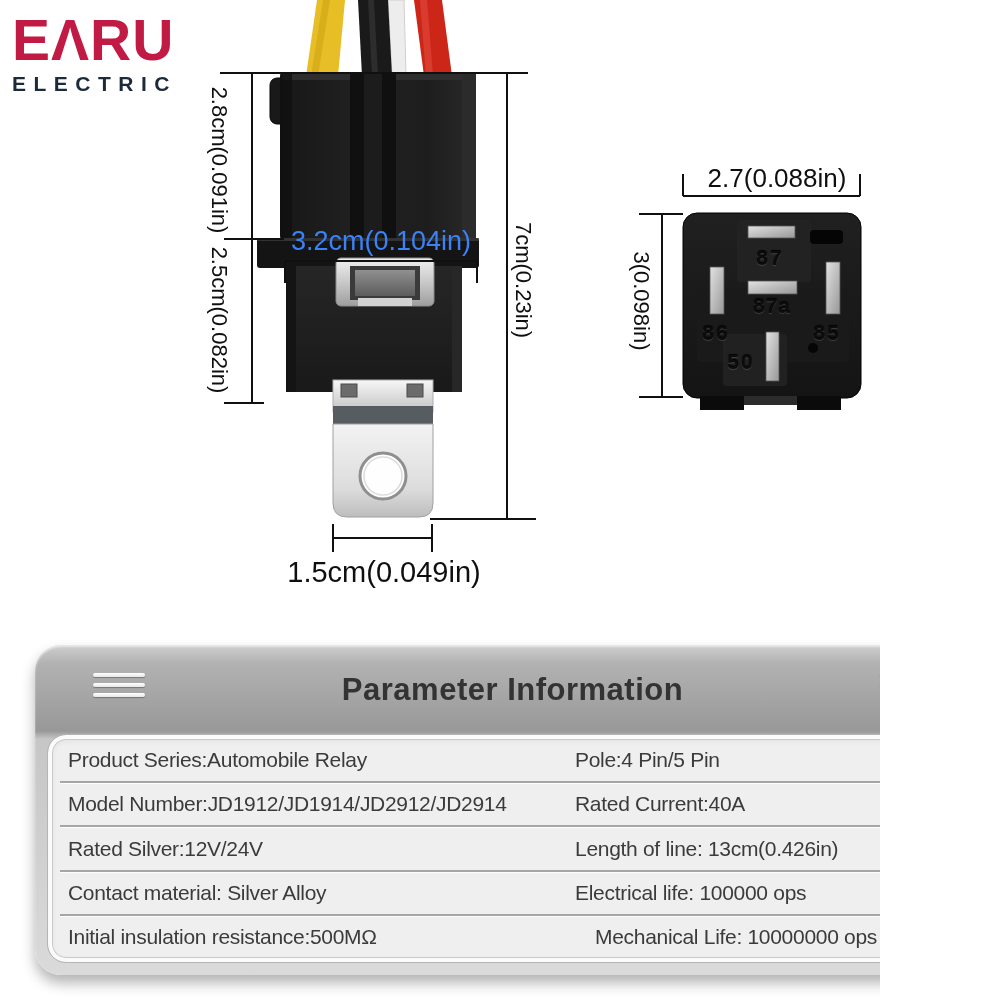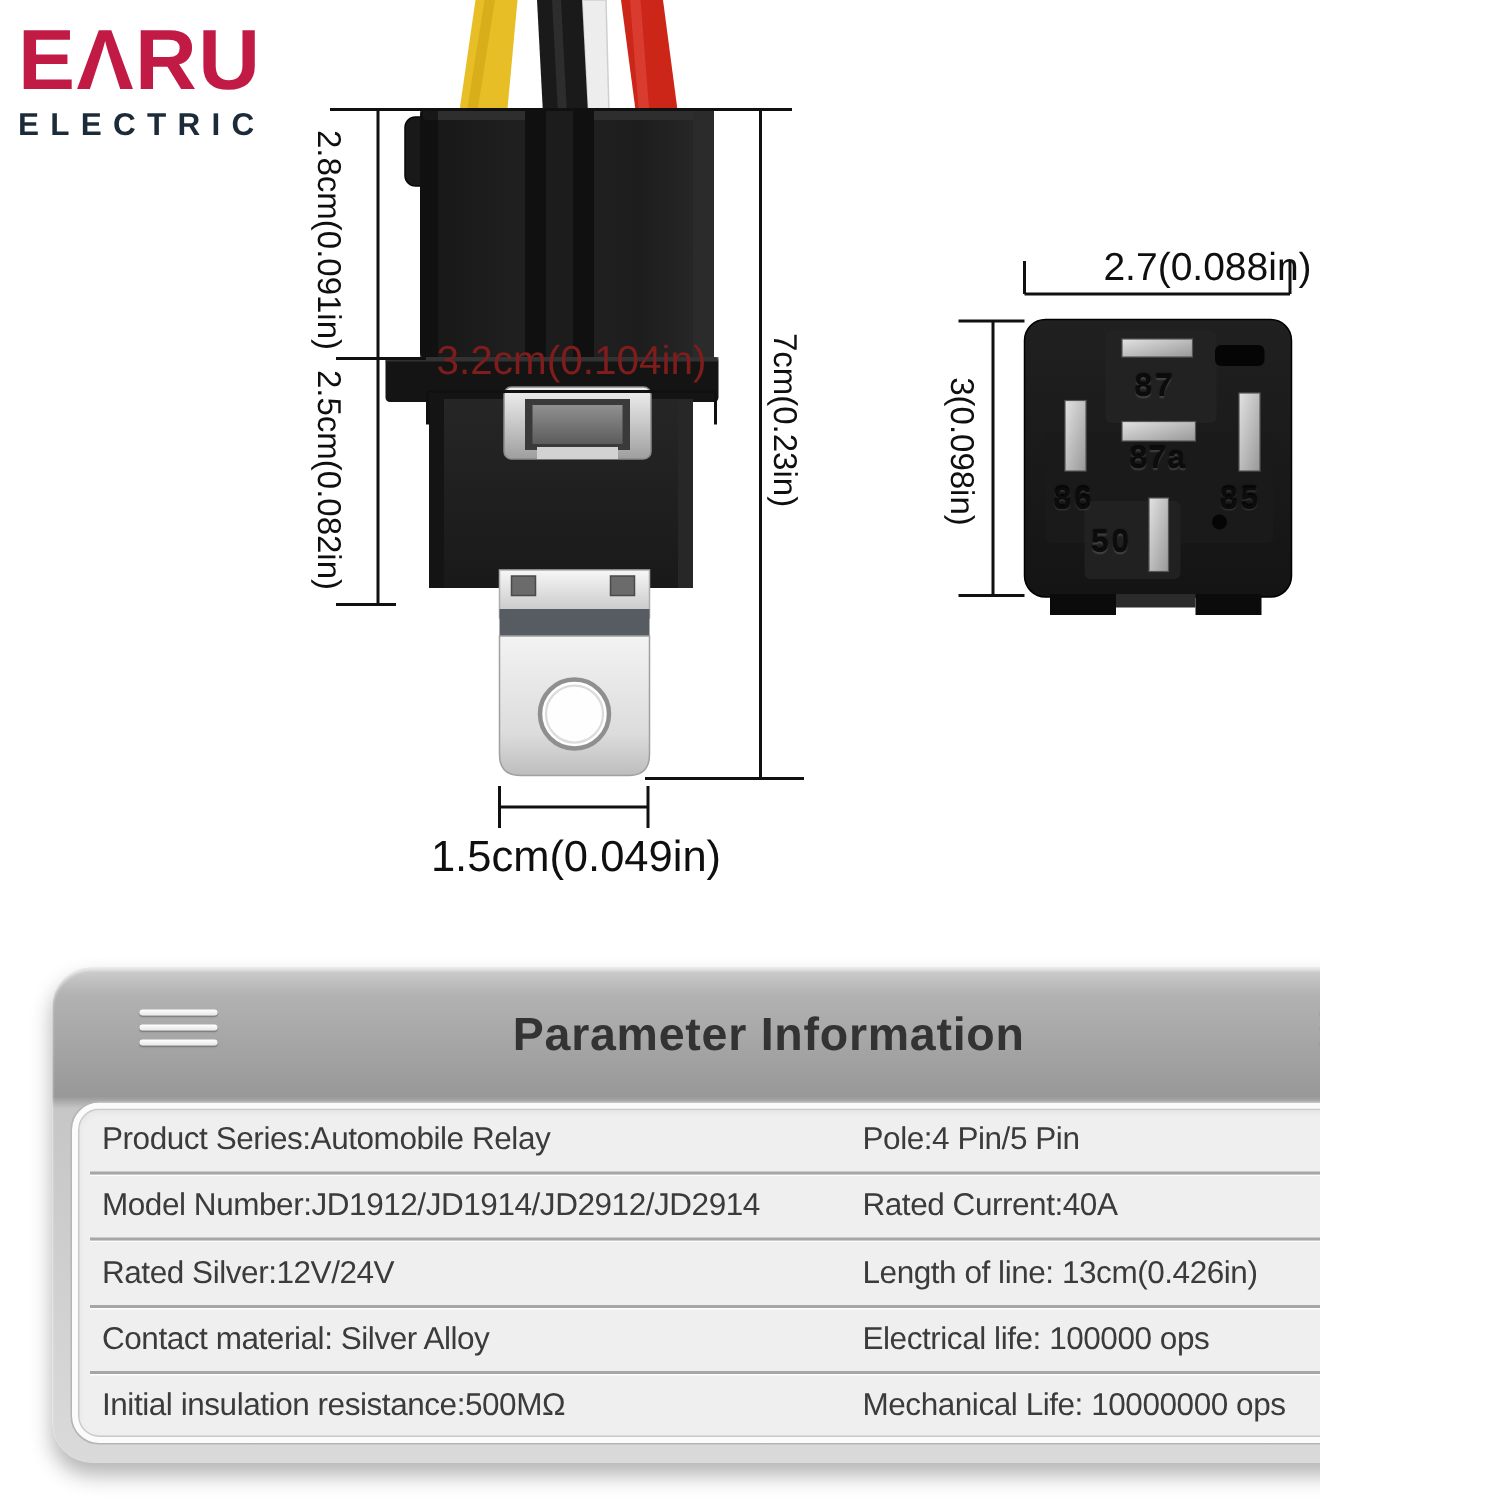--- a/index.html
+++ b/index.html
@@ -11,22 +11,22 @@
   .logo{position:absolute;left:12px;top:12px;width:190px;}
   .logo-main{font-size:57px;font-weight:bold;color:#C11B45;letter-spacing:1px;line-height:1;
              font-family:"Liberation Sans",sans-serif;}
   .logo-sub{font-size:21px;font-weight:bold;color:#1C2B3A;letter-spacing:7.5px;margin-top:3px;}
 
   
   .dim{position:absolute;font-size:22px;color:#0f0f0f;white-space:nowrap;
        transform:translate(-50%,-50%);}
   .dim.rot{transform:translate(-50%,-50%) rotate(90deg);}
   .dim.big{font-size:29px;}
-  .dim.mid{font-size:26px;margin-left:28px;}
-  .dim.white{color:#7f1d1d;font-size:27px;}
+  .dim.mid{font-size:26px;}
+  .dim.white{color:#3b82f6;font-size:27px;}
 
   
   .pin-label{position:absolute;transform:translate(-50%,-50%);font-size:21px;font-weight:bold;
              color:#0c0c0c;letter-spacing:2px;
              text-shadow:0 1px 1px rgba(255,255,255,0.16),0 -1px 1px rgba(0,0,0,0.9);}
 
   
   .panel{position:absolute;left:35px;top:645px;width:930px;height:330px;border-radius:26px;
          background:linear-gradient(180deg,#cfcfcf 0px,#b2b2b2 18px,#a2a2a2 60px,#989898 86px,
                     #c6c6c6 94px,#dadada 100%);
@@ -37,21 +37,21 @@
   .grip.left{left:33px;} .grip.right{right:33px;}
   .grip span{display:block;height:4px;border-radius:2px;
              background:linear-gradient(180deg,#ffffff,#e6e6e6);
              box-shadow:0 1px 1px rgba(0,0,0,0.3);}
   .panel-body{position:absolute;left:13px;right:13px;top:90px;bottom:13px;background:#efefef;
               border:4px solid #fbfbfb;border-radius:18px;outline:1px solid #b5b5b5;
               box-shadow:inset 0 0 0 1px #c9c9c9, inset 0 2px 6px rgba(0,0,0,0.06);
               display:flex;flex-direction:column;overflow:hidden;}
   .spec-row{flex:1;display:flex;align-items:center;margin:0 8px;
             border-bottom:2px solid #a6a6a6;box-shadow:0 1px 0 rgba(255,255,255,0.85);}
-  .spec-row:last-child{border-bottom:none;box-shadow:none;}
+  .spec-row:last-child{border-bottom:none;box-shadow:none;gap:20px;}
   .cell{font-size:21px;color:#3b3b3b;letter-spacing:-0.3px;white-space:nowrap;}
   .cell.left{width:499px;padding-left:8px;}
   .cell.right{flex:1;padding-left:8px;}
 </style>
 </head>
 <body>
 
 <div class="canvas">
 
   <svg width="1000" height="1000" viewBox="0 0 1000 1000">

